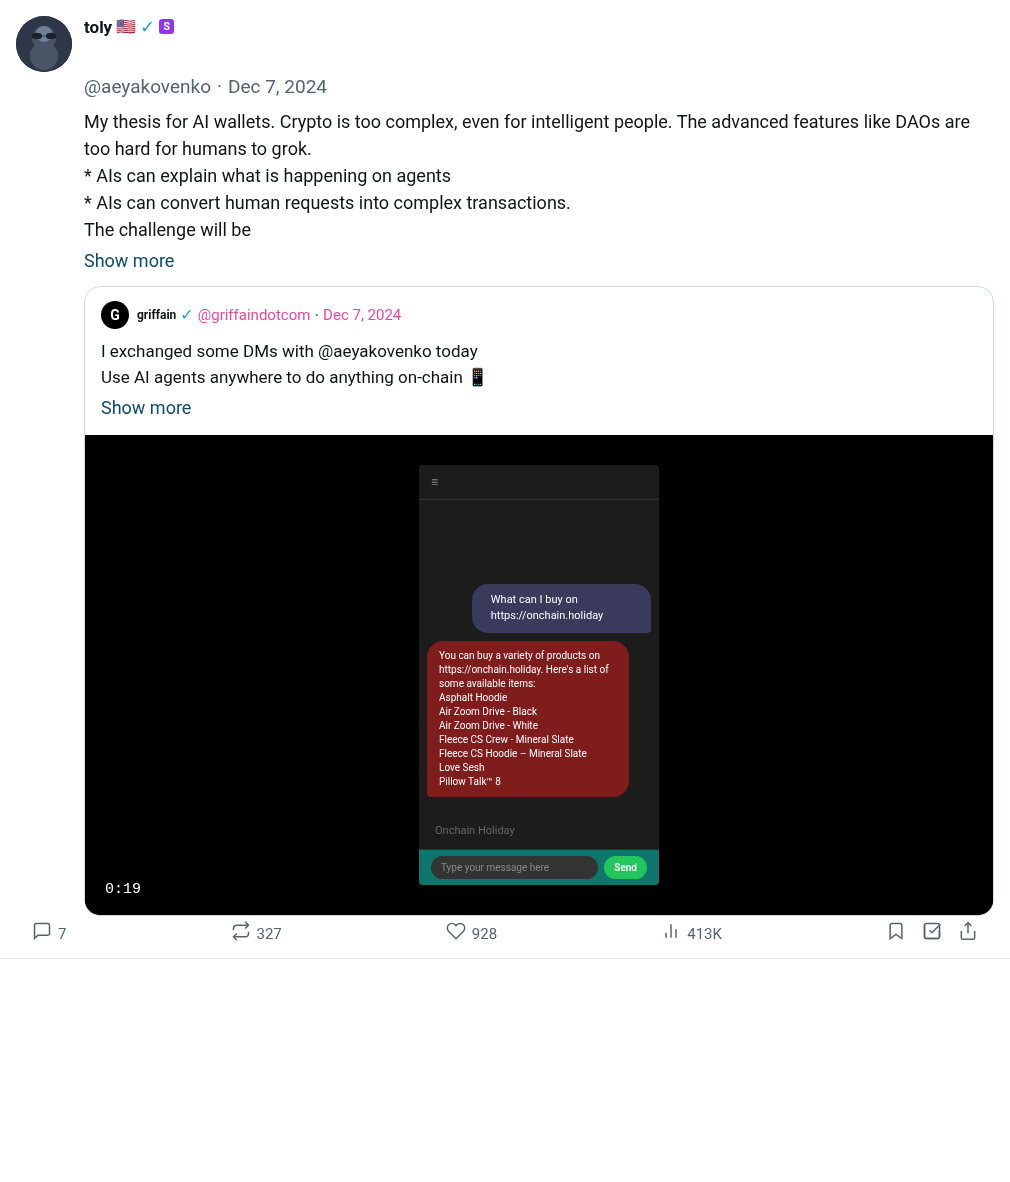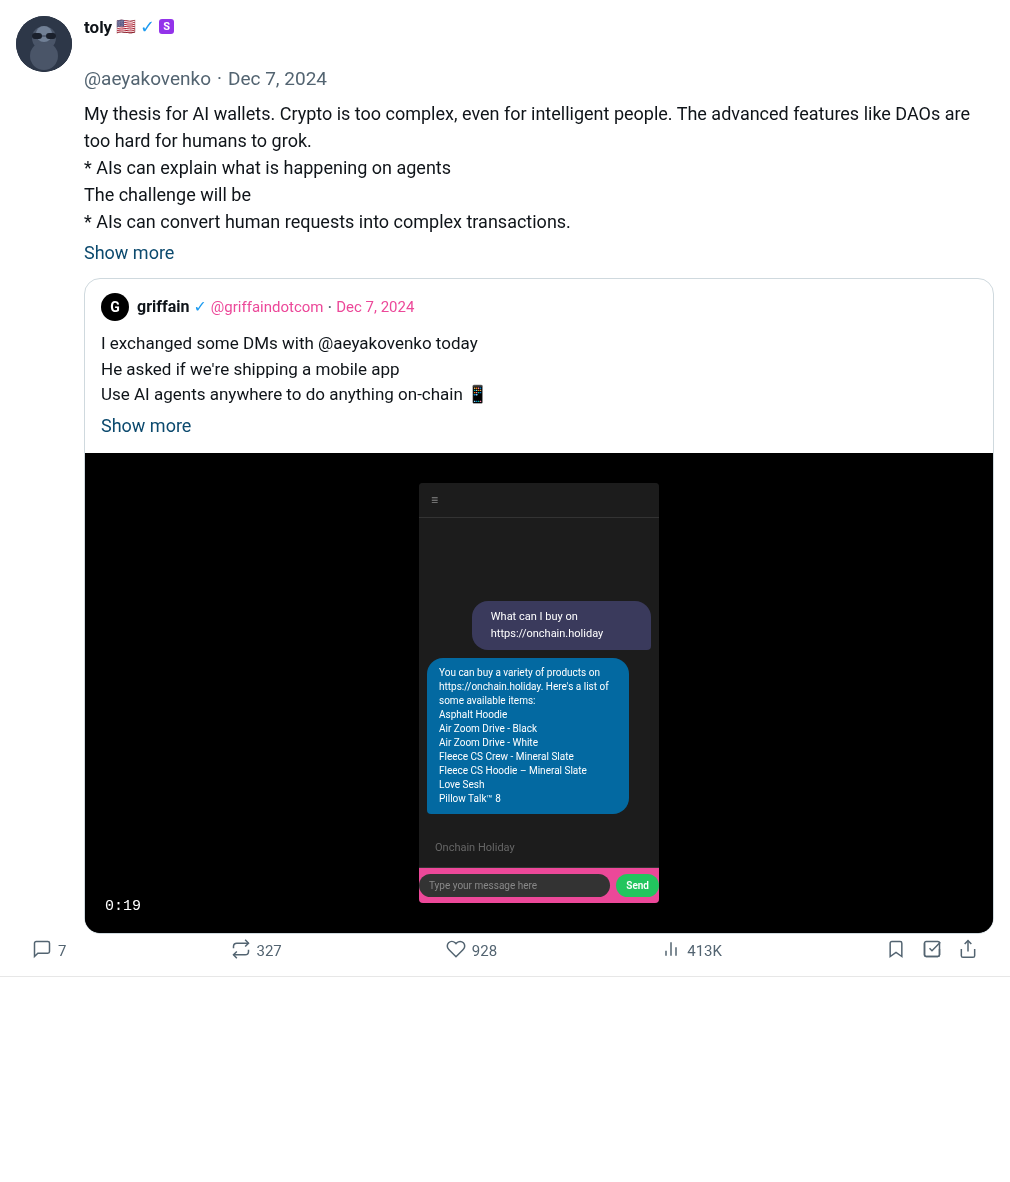--- a/index.html
+++ b/index.html
@@ -38,21 +38,21 @@
       border-radius: 50%;
       background: linear-gradient(135deg, #4a5568 0%, #2d3748 50%, #1a202c 100%);
       display: flex;
       align-items: center;
       justify-content: center;
       position: relative;
     }
     .user-info {
       display: flex;
       flex-direction: column;
-      gap: 2px;
+      gap: 10px;
     }
     .user-name-row {
       display: flex;
       align-items: center;
       gap: 4px;
       flex-wrap: wrap;
     }
     .display-name {
       font-weight: 700;
       font-size: 17px;
@@ -129,21 +129,21 @@
       font-size: 14px;
     }
     .quoted-user-info {
       display: flex;
       align-items: center;
       gap: 4px;
       flex-wrap: wrap;
     }
     .quoted-display-name {
       font-weight: 700;
-      font-size: 16px;
+      font-size: 12px;
       color: #0f1419;
     }
     .quoted-username {
       color: #ec4899;
       font-size: 15px;
     }
     .quoted-body {
       font-size: 17px;
       line-height: 1.5;
       color: #0f1419;
@@ -199,32 +199,32 @@
     .chat-bubble-user {
       background: #3a3a5c;
       color: #fff;
       padding: 8px 19px;
       border-radius: 16px 16px 4px 16px;
       font-size: 11px;
       align-self: flex-end;
       max-width: 80%;
     }
     .chat-bubble-ai {
-      background: #0369a1;
+      background: #7f1d1d;
       color: #fff;
       padding: 8px 12px;
       border-radius: 16px 16px 16px 4px;
       font-size: 10px;
       align-self: flex-start;
       max-width: 90%;
       line-height: 1.4;
     }
     .phone-bottom-bar {
-      background: #ec4899;
-      padding: 6px 0;
+      background: #0f766e;
+      padding: 6px 12px;
       border-top: 1px solid #333;
       display: flex;
       align-items: center;
       gap: 6px;
     }
     .phone-input {
       flex: 1;
       background: #333;
       border-radius: 16px;
       padding: 4px 10px;
@@ -322,41 +322,40 @@
         <span class="username">@aeyakovenko</span>
         <span class="dot">·</span>
         <span class="date">Dec 7, 2024</span>
       </div>
     </div>
   </div>
 
   <div class="tweet-body">
     <p>My thesis for AI wallets.  Crypto is too complex, even for intelligent people.  The advanced features like DAOs are too hard for humans to grok.</p>
     <p>* AIs can explain what is happening on agents</p>
+    <p>* AIs can convert human requests into complex transactions.</p>
     <p>The challenge will be</p>
-    <p>* AIs can convert human requests into complex transactions.</p>
     <span class="show-more">Show more</span>
 
     <div class="quoted-tweet">
       <div class="quoted-tweet-content">
         <div class="quoted-header">
           <div class="quoted-avatar">
             <span>G</span>
           </div>
           <div class="quoted-user-info">
             <span class="quoted-display-name">griffain</span>
             <span class="badge-verified" style="font-size:16px;">✓</span>
             <span class="quoted-username">@griffaindotcom</span>
             <span class="dot">·</span>
             <span class="quoted-username">Dec 7, 2024</span>
           </div>
         </div>
         <div class="quoted-body">
           <p>I exchanged some DMs with @aeyakovenko today</p>
-          <p>He asked if we're shipping a mobile app</p>
           <p>Use AI agents anywhere to do anything on-chain 📱</p>
           <span class="show-more">Show more</span>
         </div>
       </div>
 
       <div class="quoted-media">
         <div class="video-placeholder">
 
           <div class="phone-mockup">
             <div class="phone-screen">

